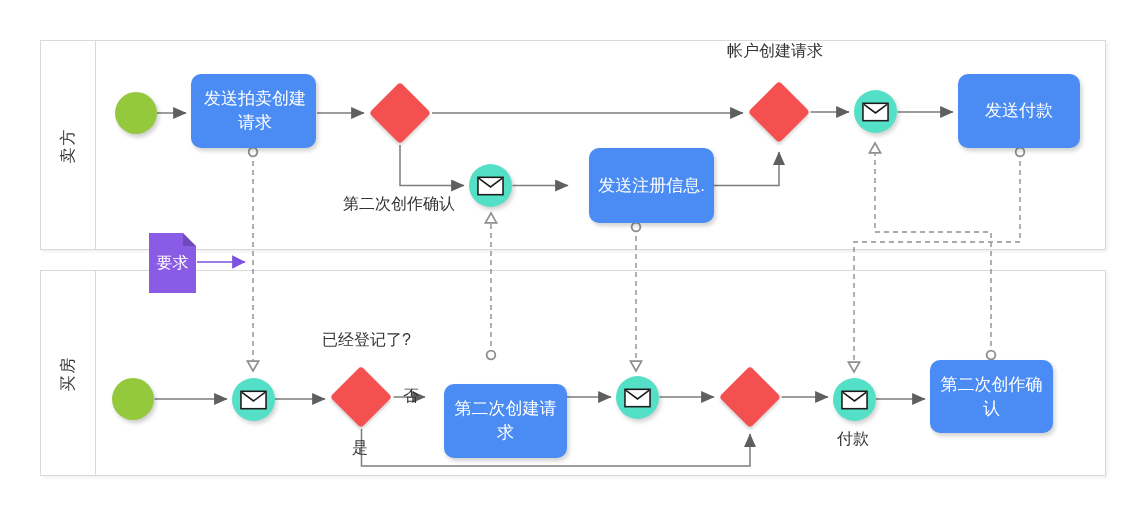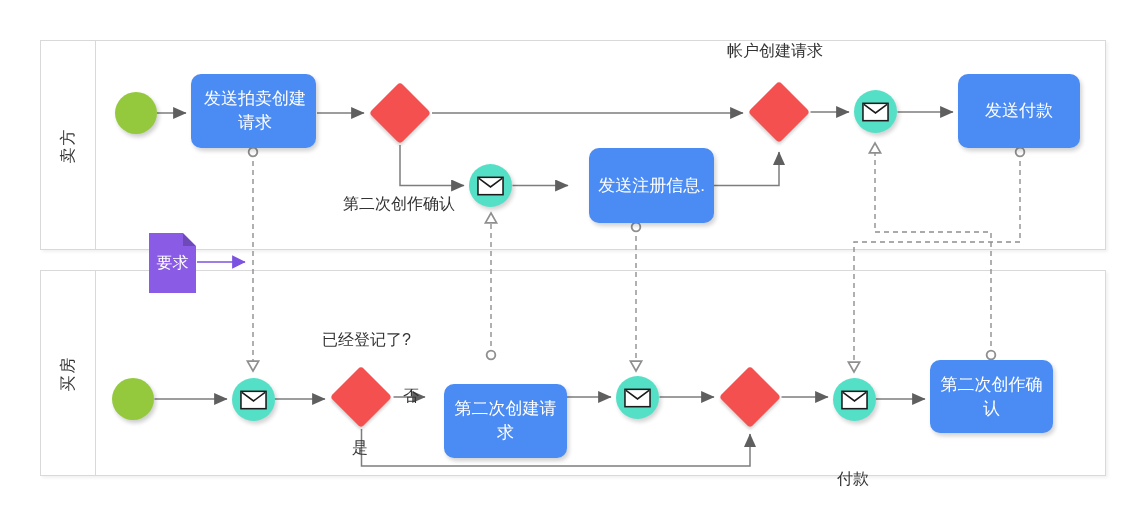--- a/index.html
+++ b/index.html
@@ -199,15 +199,15 @@
 
   <div class="node task" style="left:930px;top:360px;width:123px;height:73px;">
     <span>第二次创作确认</span>
   </div>
 
   <div class="flabel" style="left:727px;top:41px;">帐户创建请求</div>
   <div class="flabel" style="left:343px;top:194px;">第二次创作确认</div>
   <div class="flabel" style="left:322px;top:330px;">已经登记了?</div>
   <div class="flabel" style="left:403px;top:386px;">否</div>
   <div class="flabel" style="left:352px;top:438px;">是</div>
-  <div class="flabel" style="left:837px;top:429px;margin-top:40px;">付款</div>
+  <div class="flabel" style="left:837px;top:429px;">付款</div>
 
 </div>
 
 </body></html>

